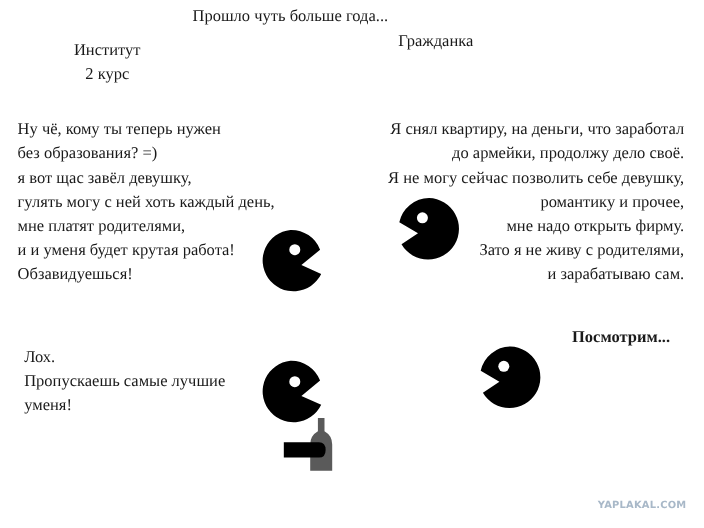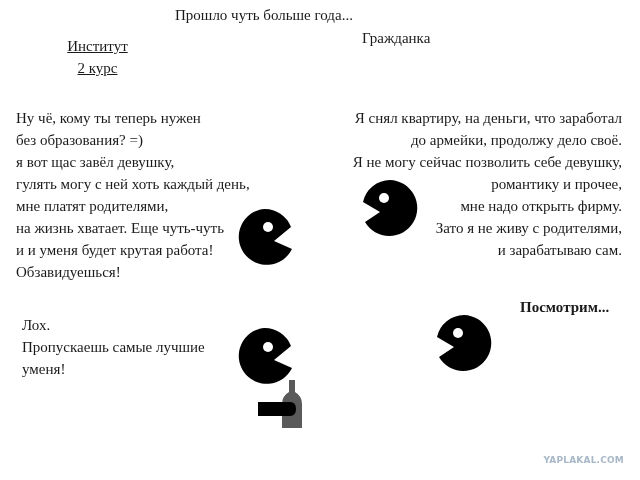--- a/index.html
+++ b/index.html
@@ -3,21 +3,21 @@
 <meta charset="utf-8">
 <style>
   html, body { margin: 0; padding: 0; }
   body {
     width: 640px; height: 480px; position: relative; overflow: hidden;
     background: #ffffff;
     font-family: "DejaVu Serif", "Liberation Serif", serif;
     color: #1a1a1a;
   }
   .txt { position: absolute; font-family: "Liberation Serif", "DejaVu Serif", serif; font-size: 15px; line-height: 22px; white-space: nowrap; }
-  .center { text-align: center; text-decoration: underline; }
+  .center { text-align: center; }
   .right { text-align: right; }
   .block div { display: block; }
   .fig { position: absolute; }
   .watermark {
     position: absolute; right: 16px; top: 455px;
     font-family: "DejaVu Sans", sans-serif; font-weight: bold; font-size: 9px;
     letter-spacing: 0.2px; color: #a8b8c8;
   }
 </style>
 </head>
@@ -31,21 +31,20 @@
 </div>
 
 <div class="txt" style="left:362px; top:27px;">Гражданка</div>
 
 <div class="txt block" style="left:16px; top:107px;">
   <div>Ну чё, кому ты теперь нужен</div>
   <div>без образования? =)</div>
   <div>я вот щас завёл девушку,</div>
   <div>гулять могу с ней хоть каждый день,</div>
   <div>мне платят родителями,</div>
-  <div>на жизнь хватает.  Еще чуть-чуть</div>
   <div>и и уменя будет крутая работа!</div>
   <div>Обзавидуешься!</div>
 </div>
 
 <div class="txt block right" style="right:18px; top:107px;">
   <div>Я снял квартиру,  на деньги, что заработал</div>
   <div>до армейки,  продолжу дело своё.</div>
   <div>Я не могу сейчас позволить себе девушку,</div>
   <div>романтику и прочее,</div>
   <div>мне надо открыть фирму.</div>

